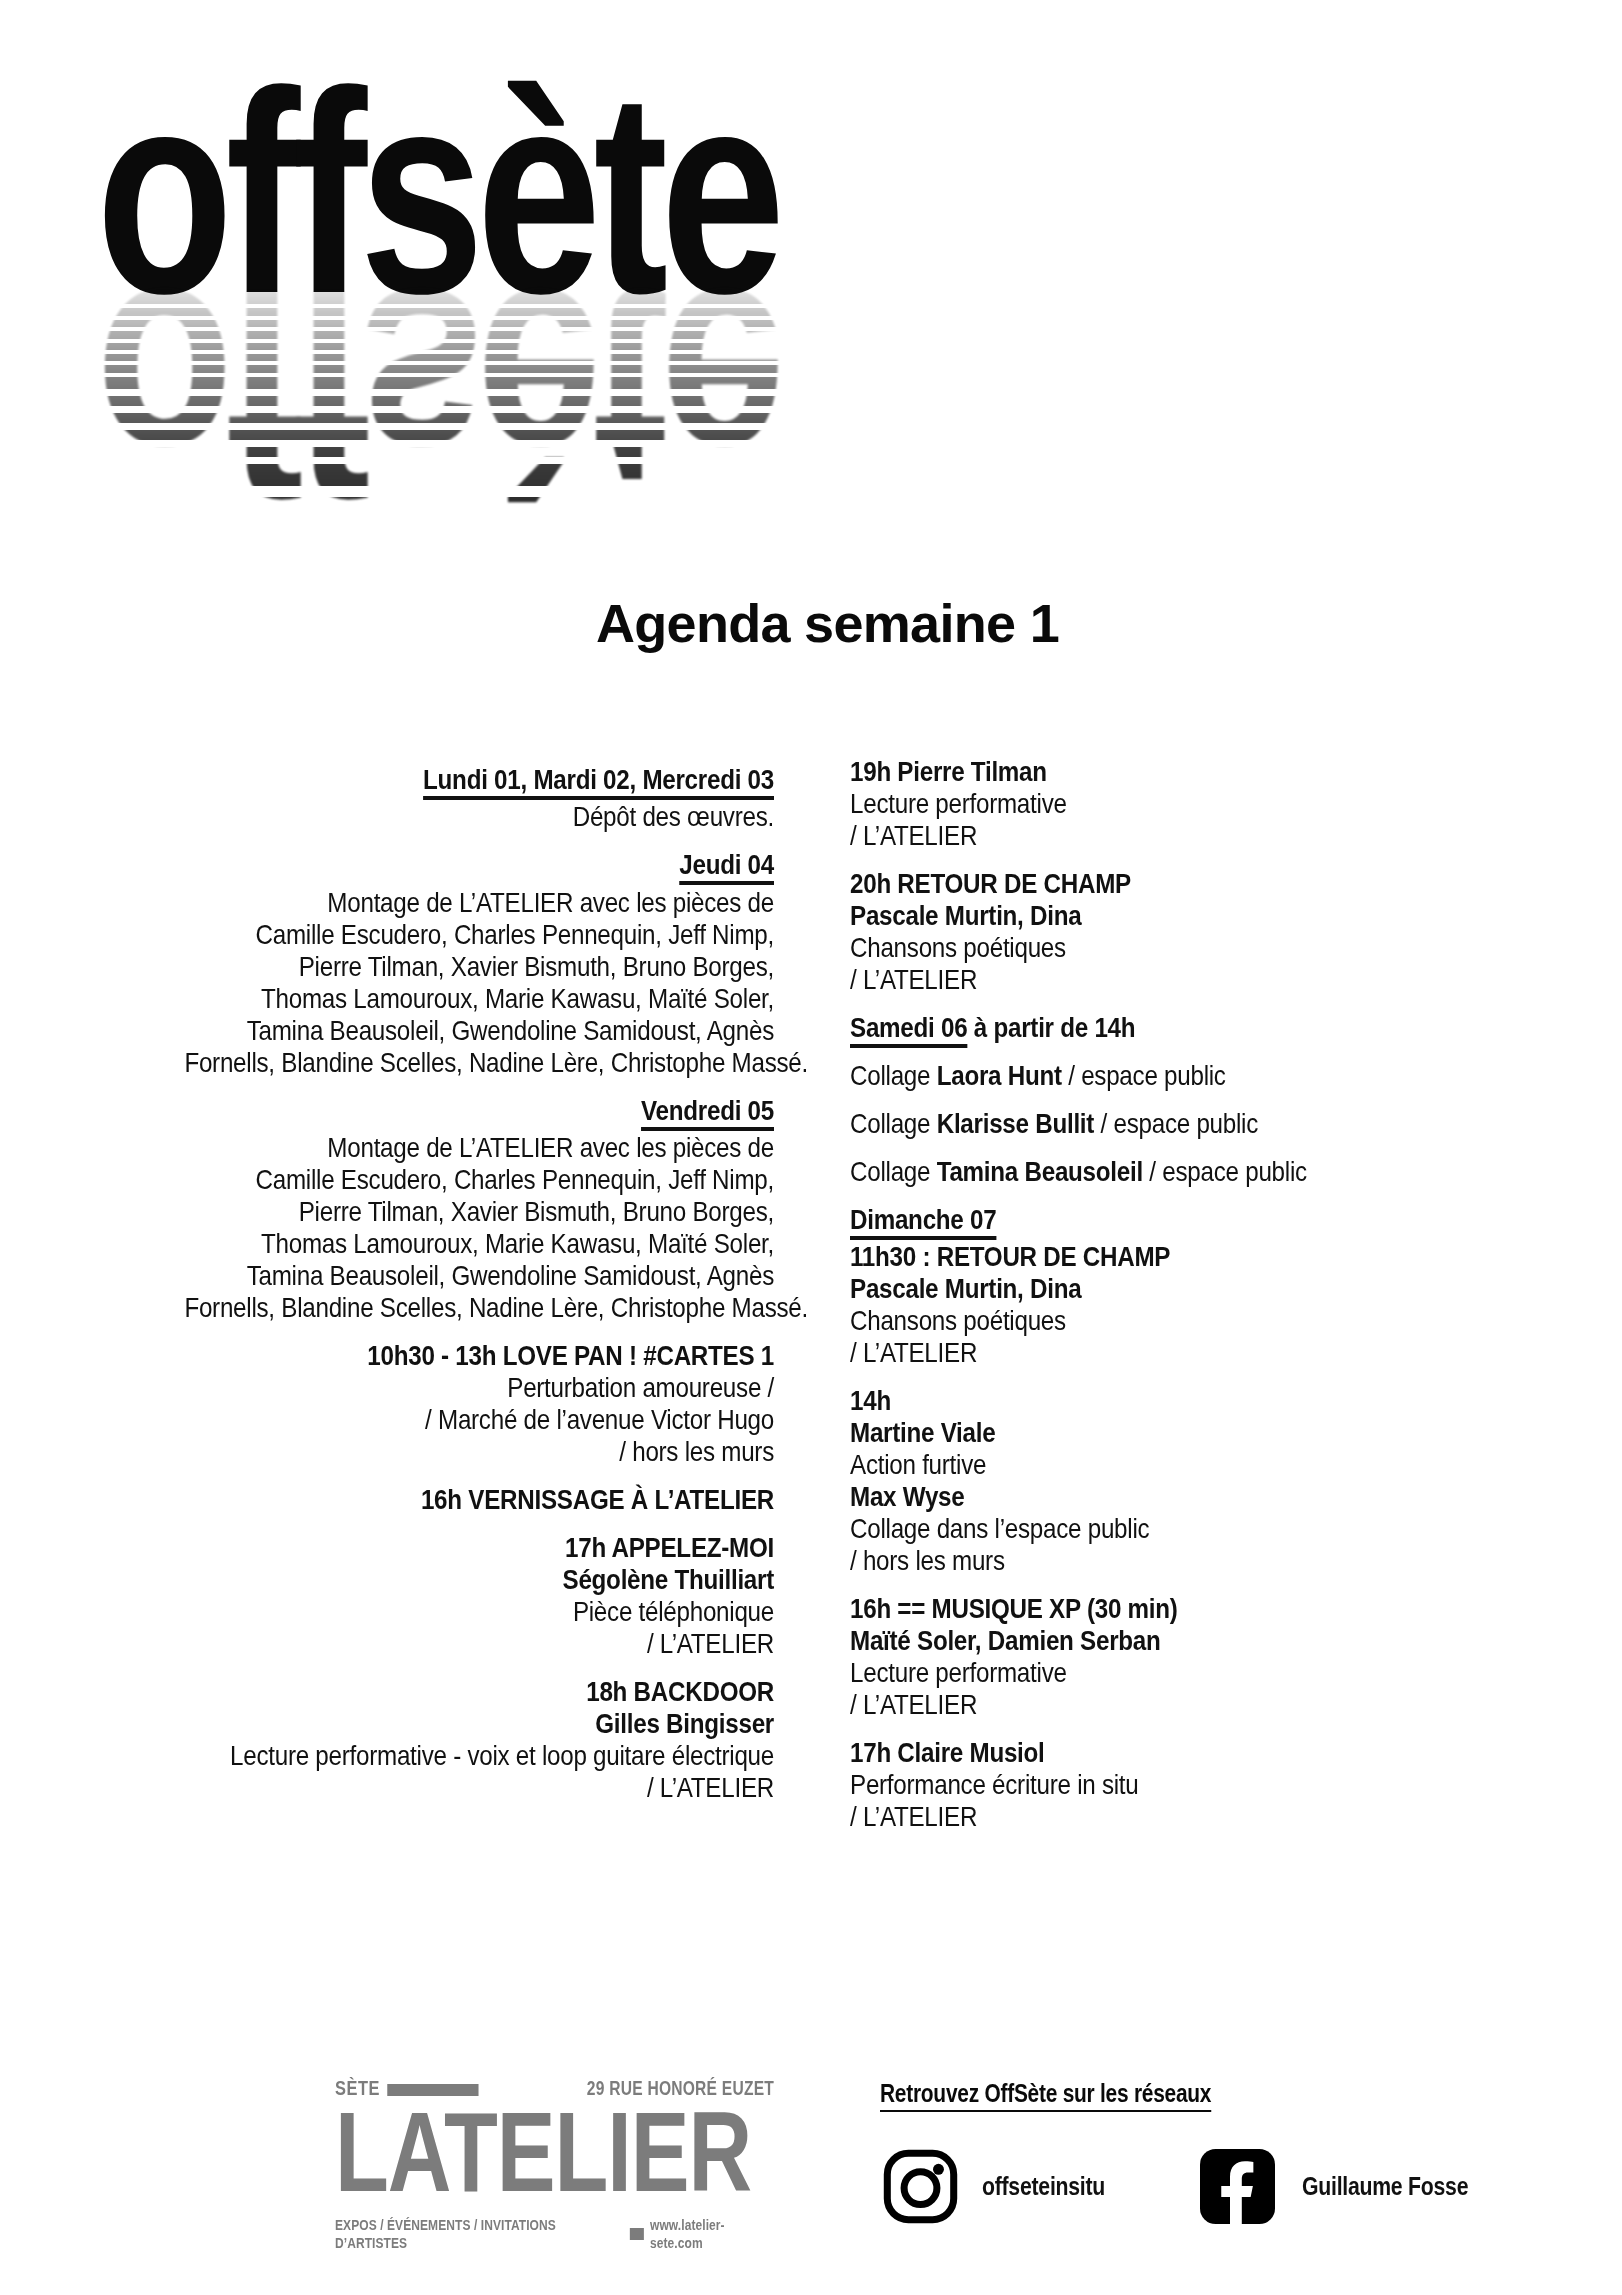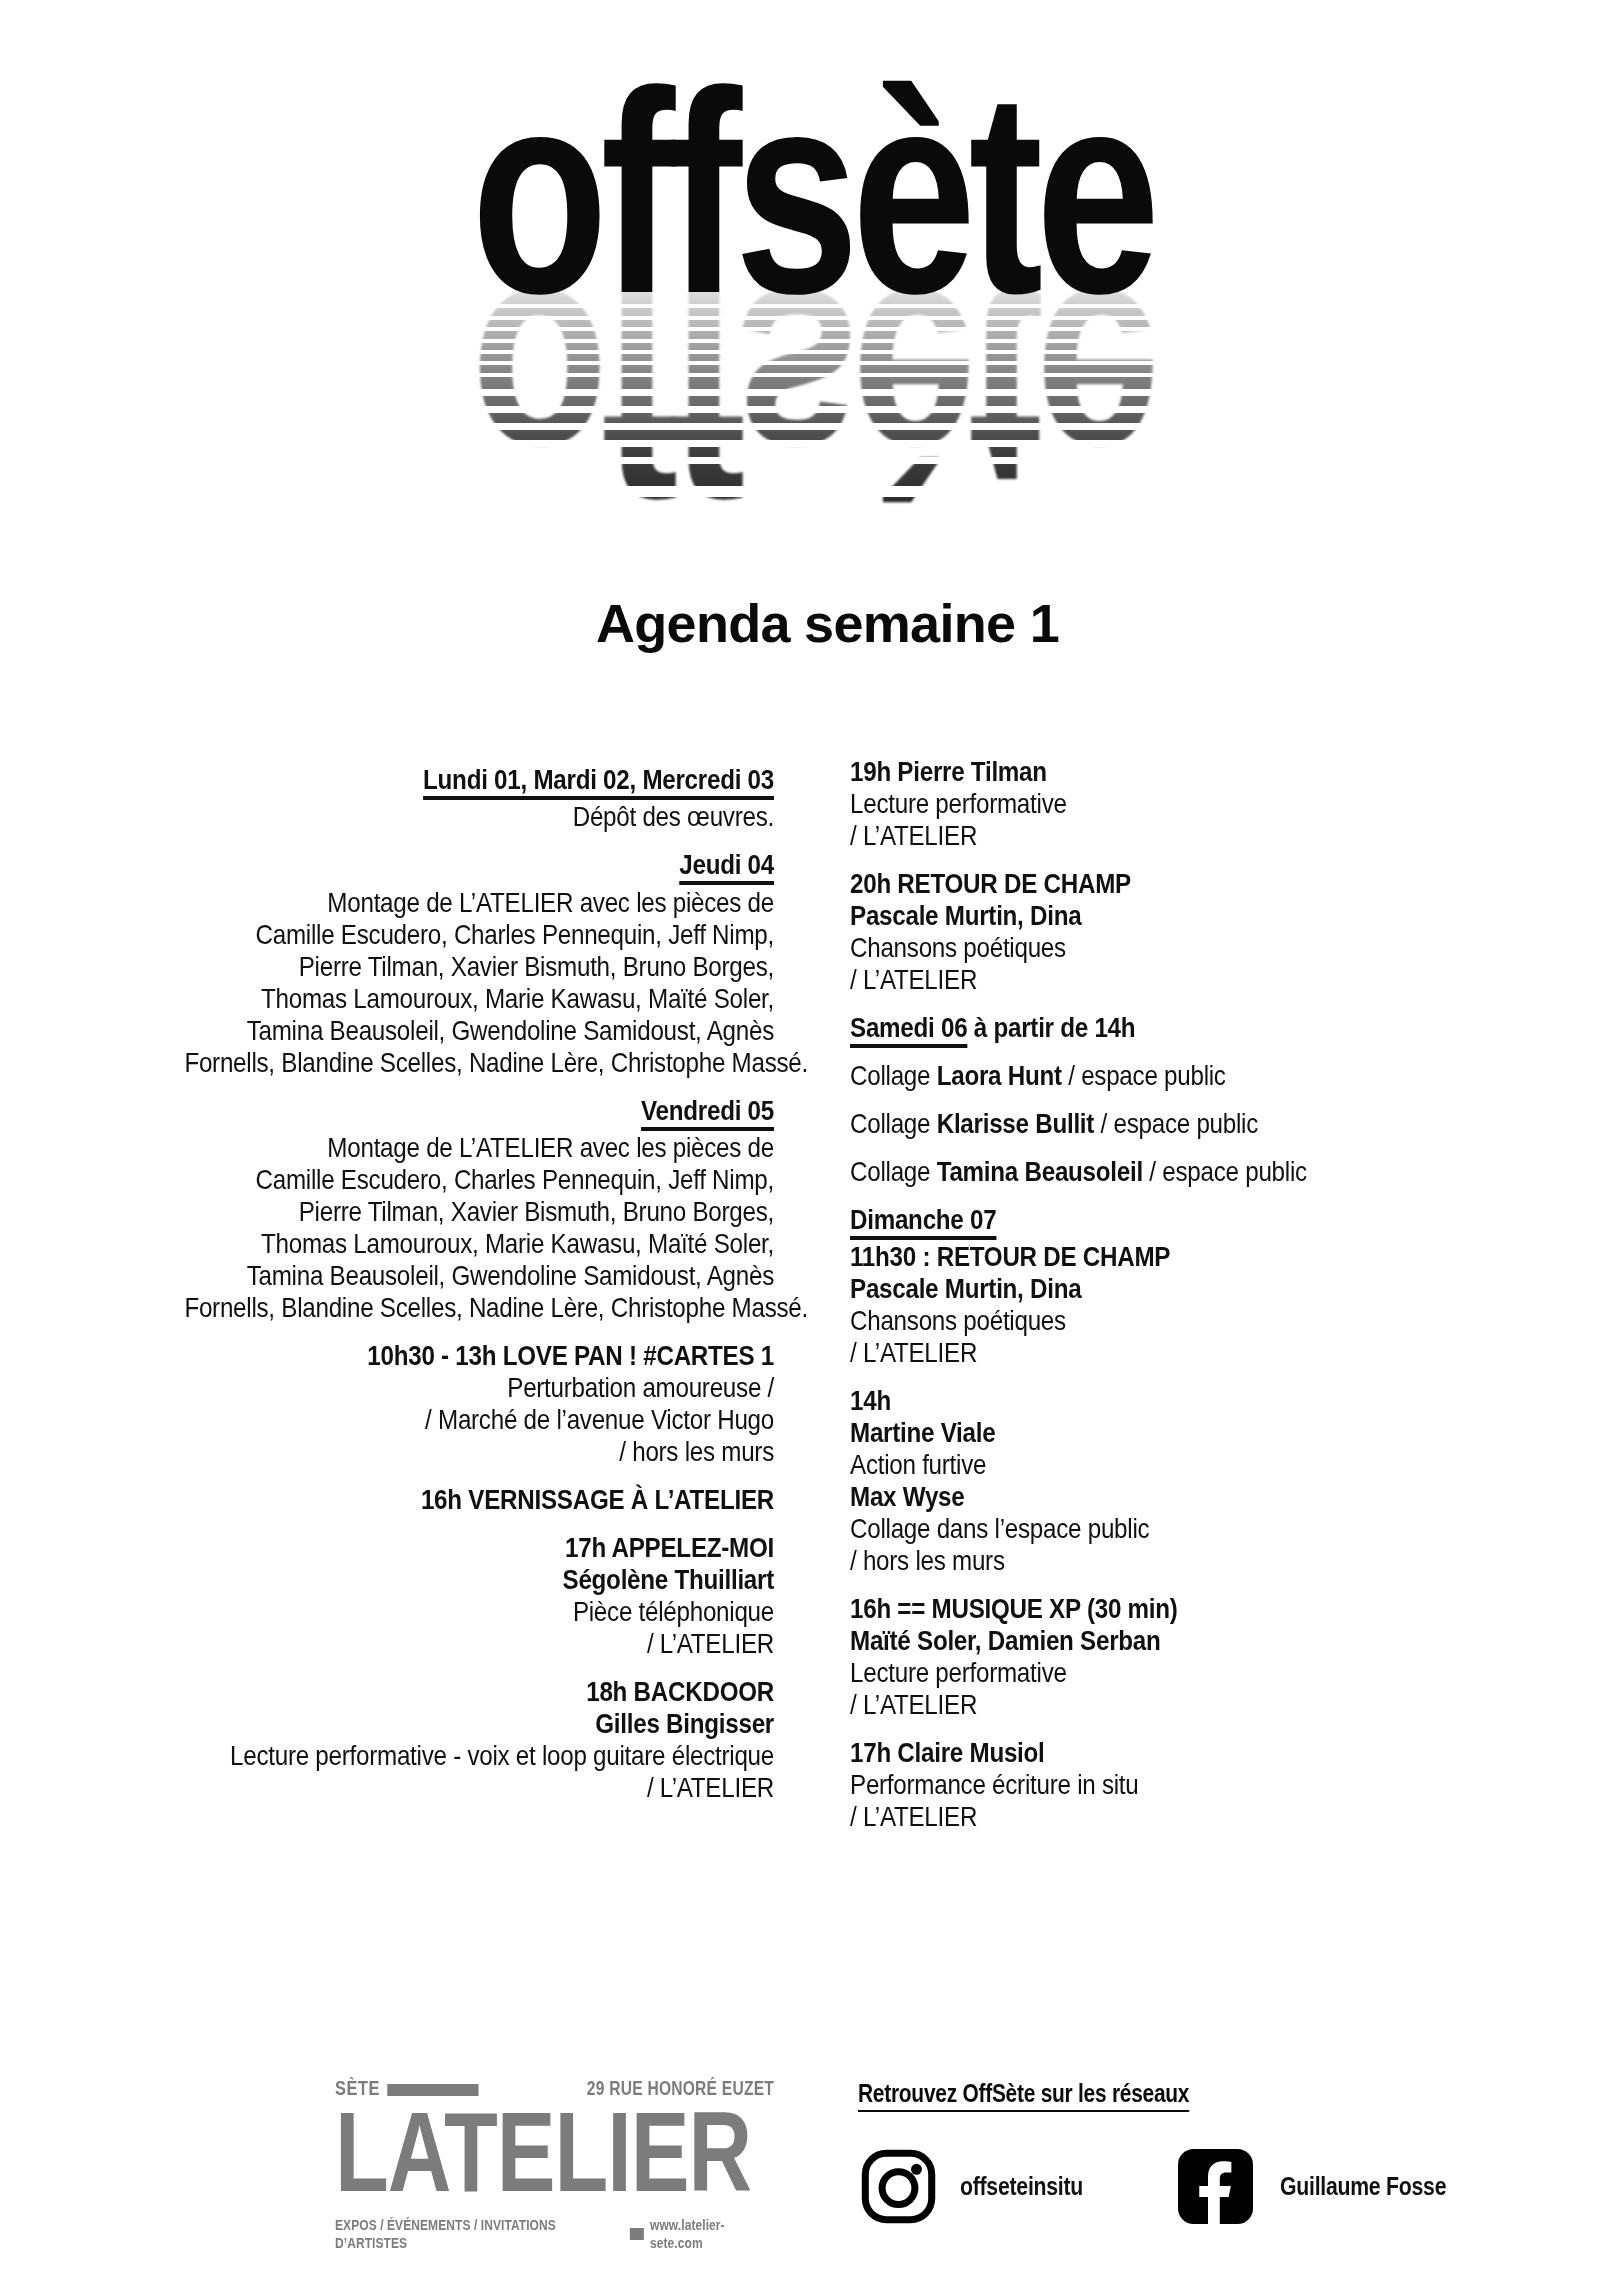--- a/index.html
+++ b/index.html
@@ -6,21 +6,21 @@
   .page{
     position:relative;
     width:1623px;height:2295px;
     background:#ffffff;
     font-family:"Liberation Sans","DejaVu Sans",sans-serif;
     color:#111111;
     overflow:hidden;
   }
 
   
-  .logo-wrap{position:absolute;top:0;left:0;right:0;height:590px;text-align:center;}
+  .logo-wrap{position:absolute;top:0;left:0;right:0;height:590px;}
   .logo-text{
     position:absolute;left:0;right:0;
     font-size:288px;font-weight:700;line-height:1;
     letter-spacing:-0.035em;color:#0a0a0a;
     white-space:nowrap;
   }
   .logo-text span{display:inline-block;transform:scaleX(0.78);}
   .logo-main{top:48px;}
   .logo-reflection{
     top:247px;
@@ -63,21 +63,21 @@
            transform:scaleX(0.78);transform-origin:top left;}
   .atelier-row1{display:flex;align-items:center;justify-content:space-between;height:24px;}
   .atelier-city{font-size:21px;font-weight:700;letter-spacing:0.7px;}
   .atelier-bar{width:117px;height:11.4px;background:#7c7c7c;margin-left:9.4px;margin-right:auto;margin-top:4px;}
   .atelier-address{font-size:20px;font-weight:700;letter-spacing:0.3px;}
   .atelier-name{font-size:113px;font-weight:700;line-height:0.92;letter-spacing:-1.3px;margin-top:1.3px;}
   .atelier-row3{display:flex;align-items:center;gap:8px;margin-top:10.7px;font-size:15.4px;font-weight:700;letter-spacing:0.1px;}
   .atelier-square{width:17.4px;height:12px;background:#7c7c7c;flex:0 0 auto;}
 
   
-  .social{position:absolute;left:858px;top:2079px;width:657px;}
+  .social{position:absolute;left:880px;top:2079px;width:657px;}
   .social-heading{
     display:inline-block;margin:0;
     font-size:25.5px;font-weight:700;letter-spacing:-0.3px;
     text-decoration:underline;text-decoration-thickness:2px;text-underline-offset:8px;
     transform:scaleX(0.82);transform-origin:top left;color:#0a0a0a;
   }
   .social-row{position:absolute;top:70px;left:0;right:0;height:78px;font-weight:bold;}
   .icon{position:absolute;top:0;width:75px;height:75px;color:#000;}
   .icon svg{width:100%;height:100%;display:block;}
   .icon-instagram{left:2.7px;}

